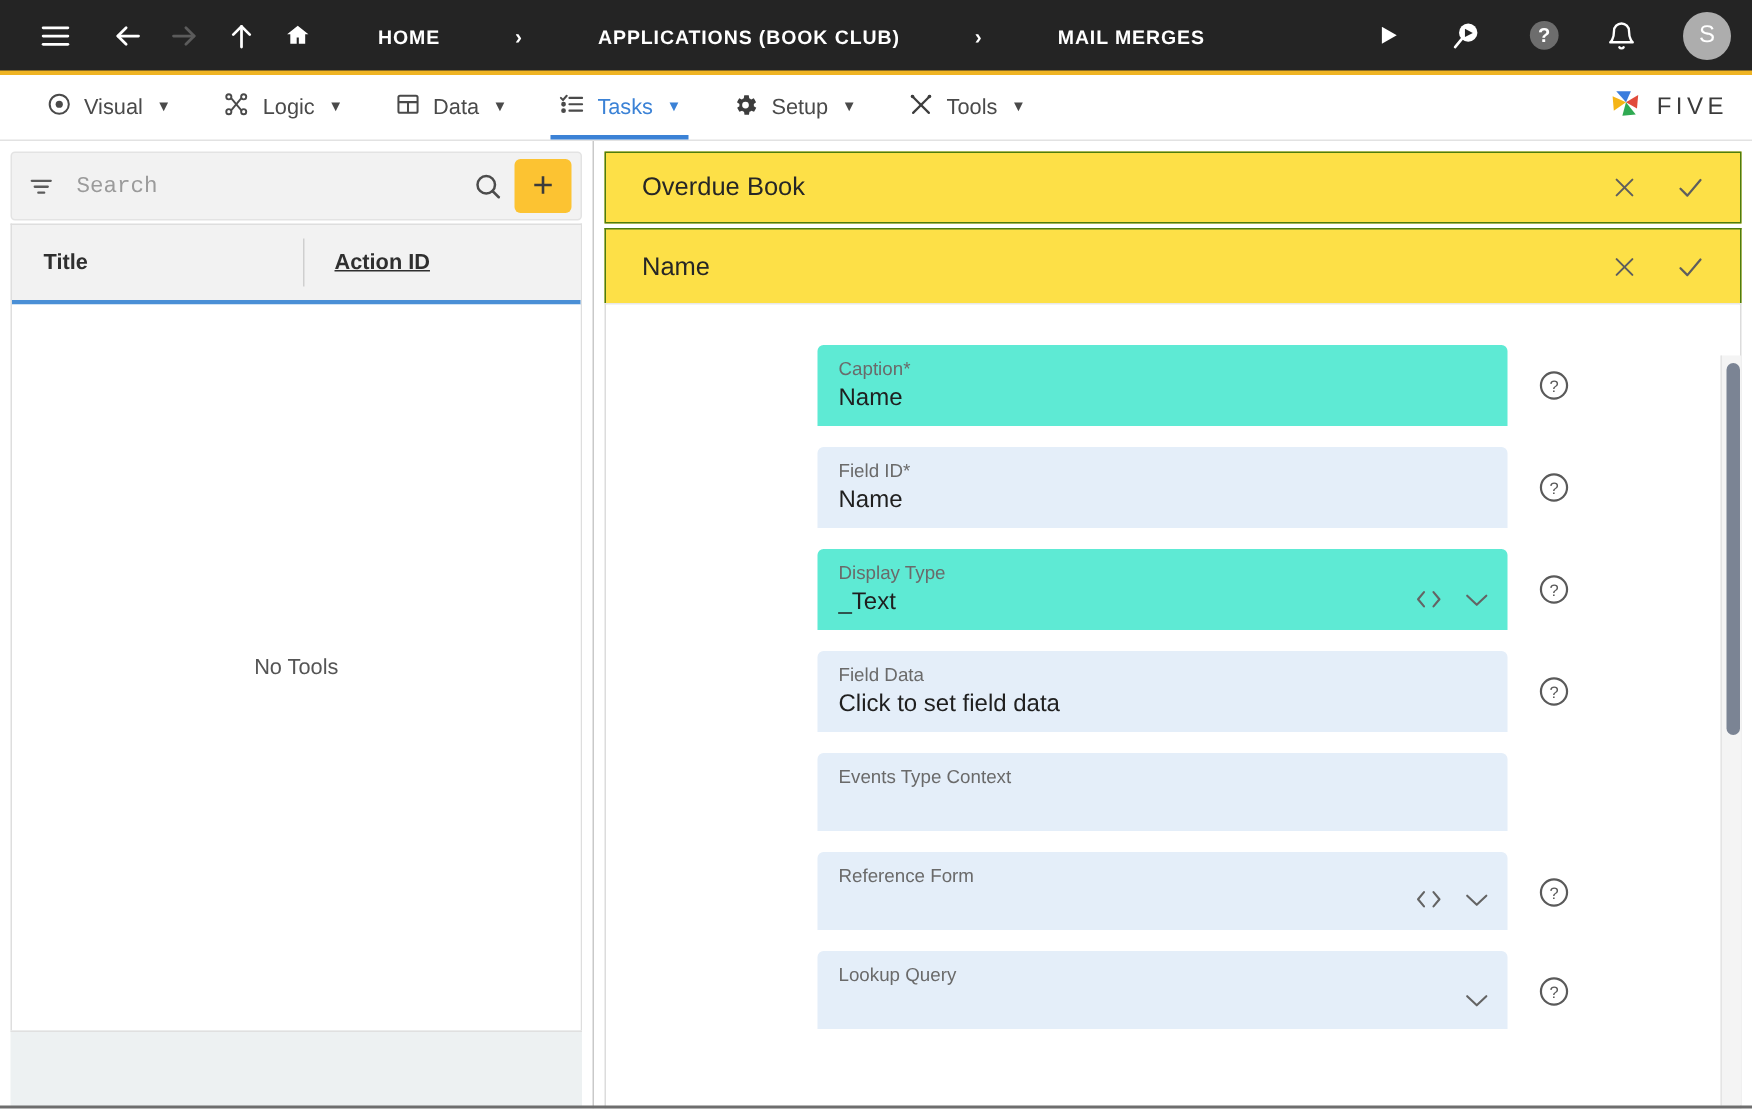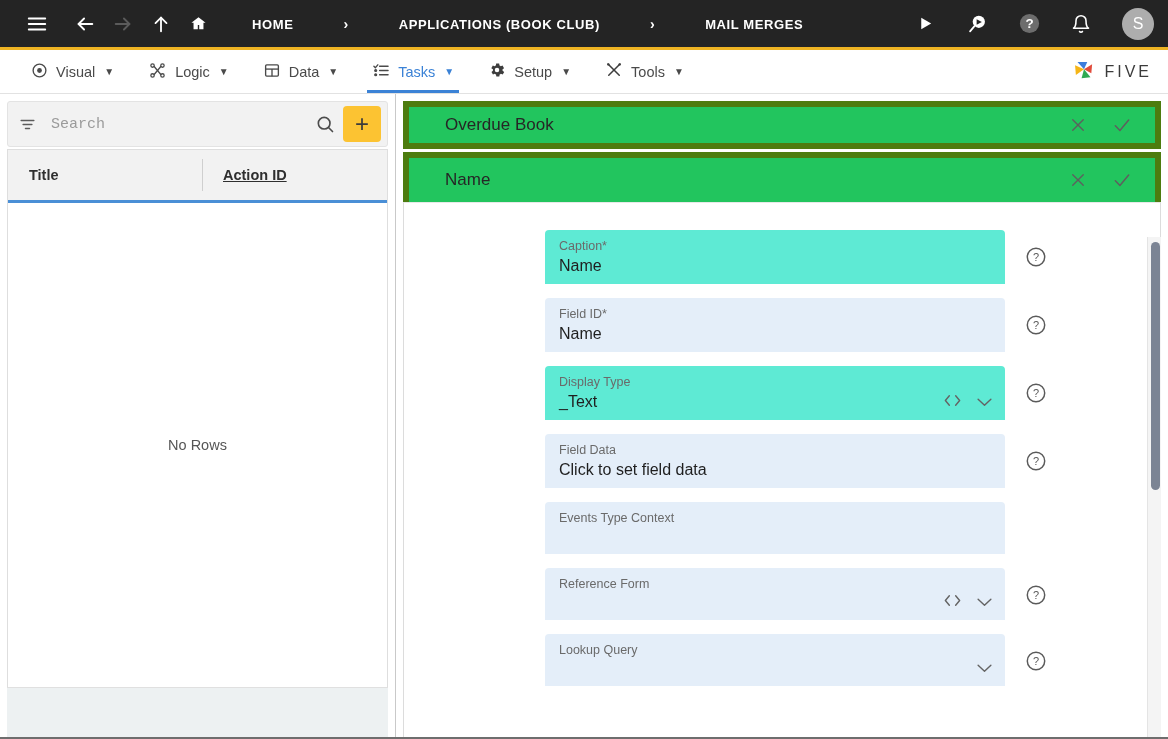--- a/index.html
+++ b/index.html
@@ -214,25 +214,25 @@
   #main-panel {
     flex: 1;
     display: flex;
     flex-direction: column;
     background: #ffffff;
     padding-top: 7px;
     min-width: 0;
     position: relative;
   }
   .card-header {
-    background: #22c55e;
-    border: 6px solid #4d7c0f;
+    background: #fde047;
+    border: 1px solid #4d7c0f;
     display: flex;
     align-items: center;
-    padding: 0 22px 0 36px;
+    padding: 0 22px 0 24px;
     flex: 0 0 auto;
   }
   #header-overdue {
     height: 48px;
     margin: 0 7px 0 7px;
   }
   #header-name {
     height: 50px;
     margin: 3px 7px 0 7px;
     border-bottom: none;
@@ -556,21 +556,21 @@
       </span>
       <button id="add-button">+</button>
     </div>
 
     <div id="grid-wrap">
       <div id="grid-header">
         <div class="gh-cell col-title">Title</div>
         <div class="gh-cell col-action">Action ID</div>
       </div>
       <div id="grid-body">
-        <div id="no-rows">No Rows</div>
+        <div id="no-rows">No Tools</div>
       </div>
     </div>
     <div id="grid-footer"></div>
   </div>
 
   <div id="main-panel">
 
     <div class="card-header" id="header-overdue">
       <span class="card-title">Overdue Book</span>
       <span class="hdr-actions">

